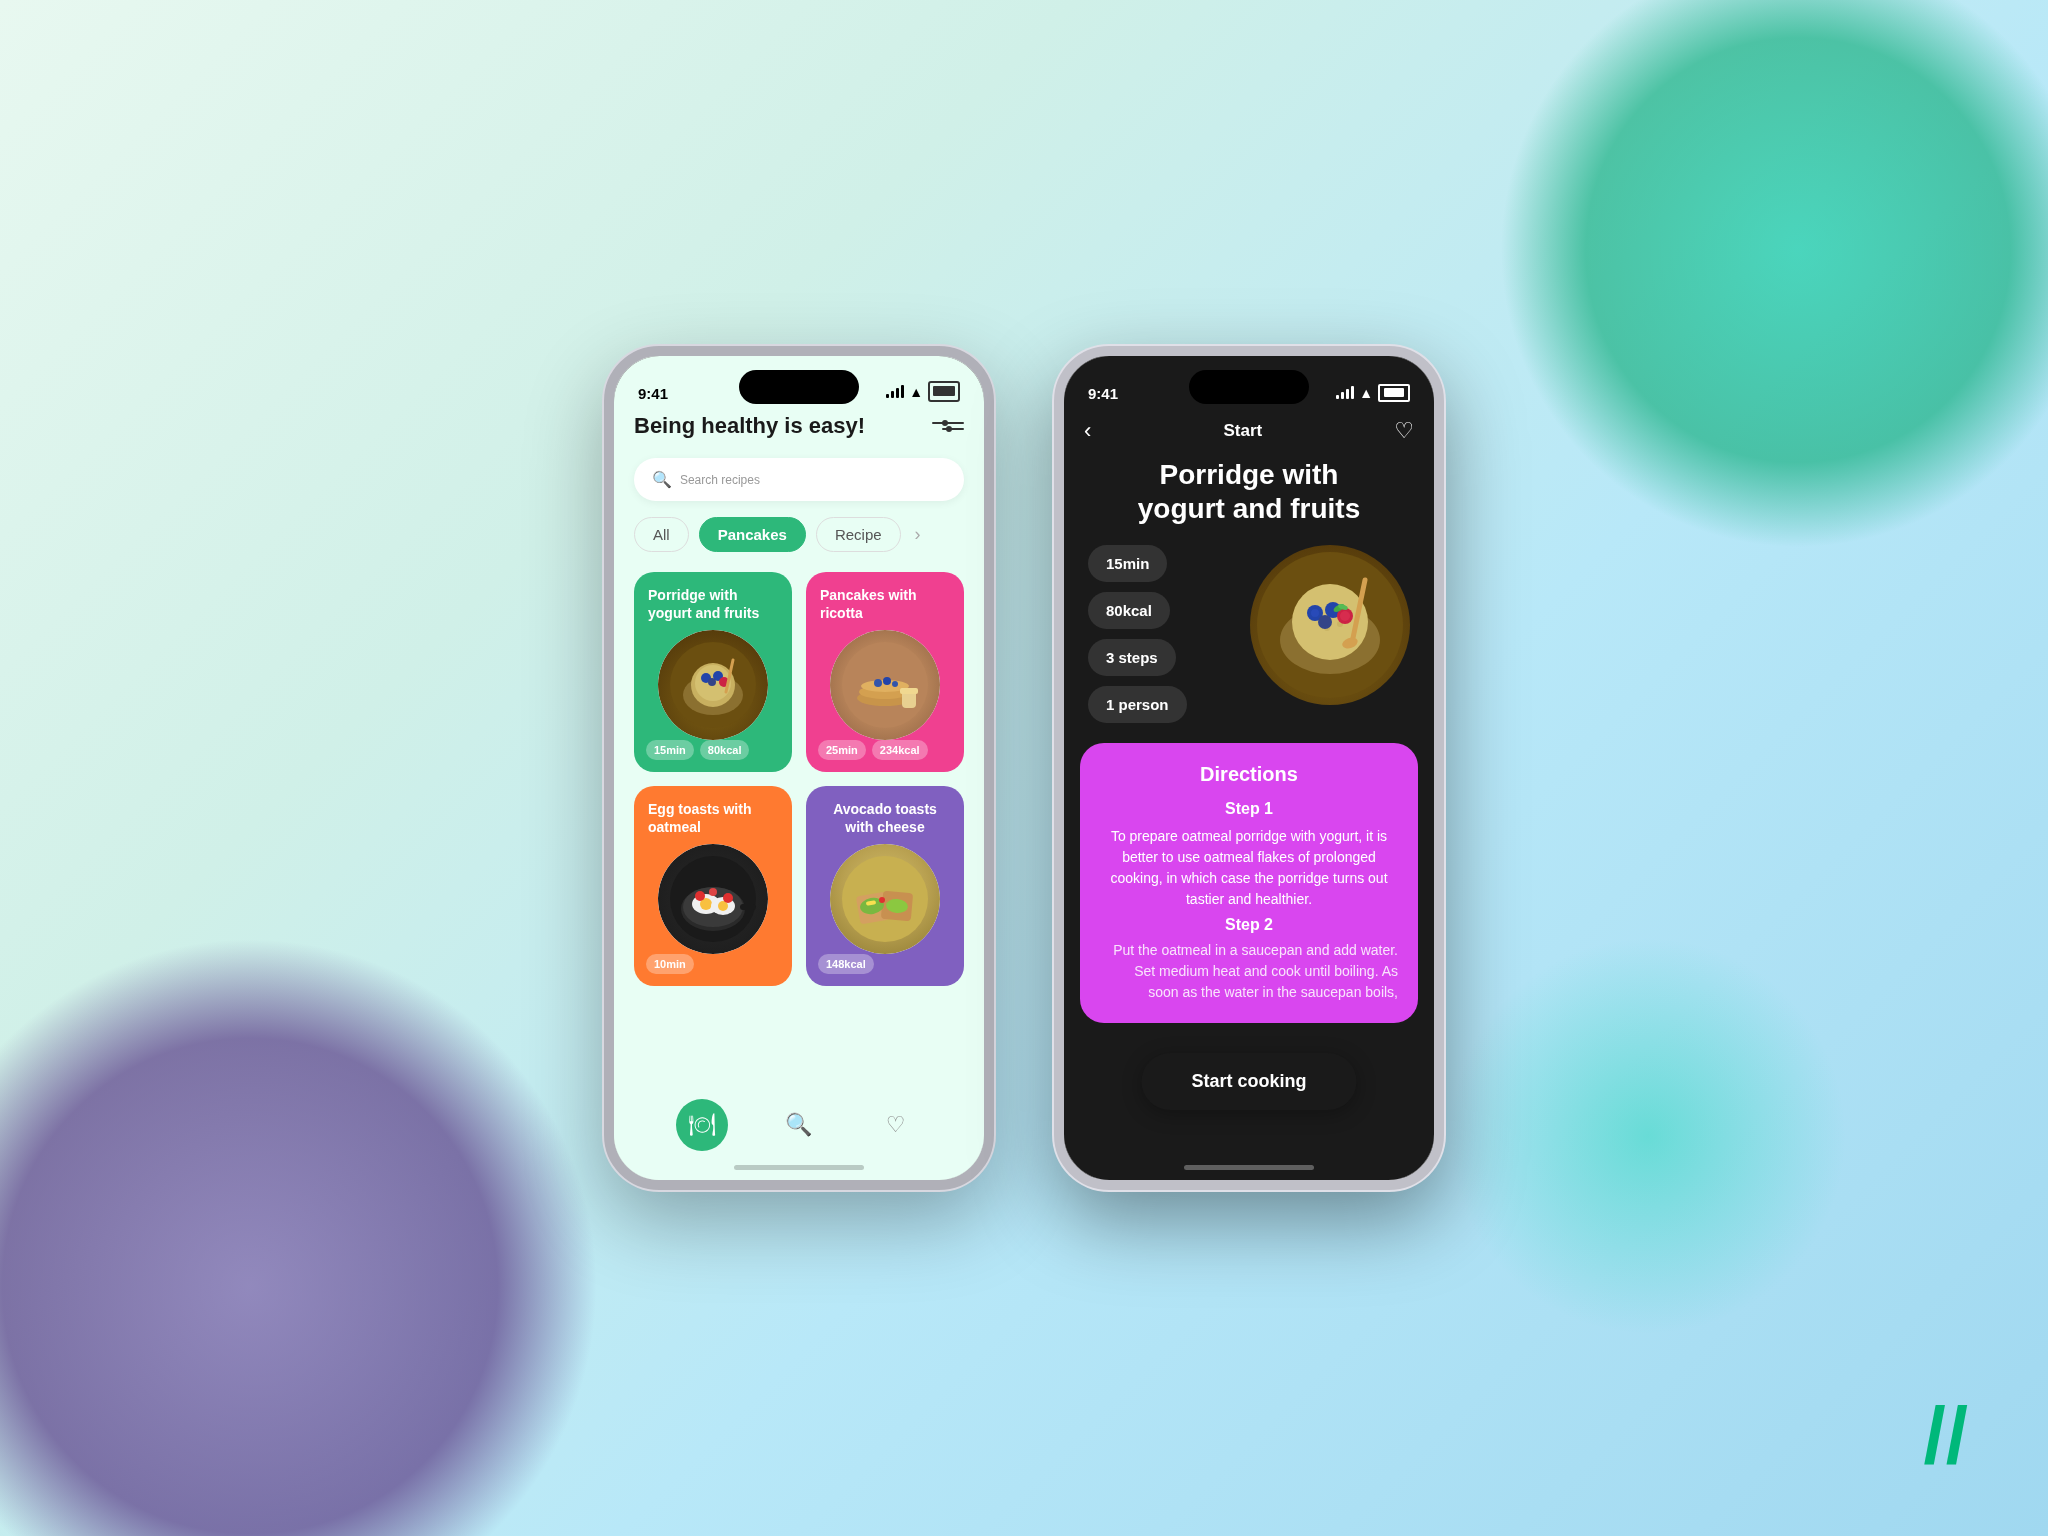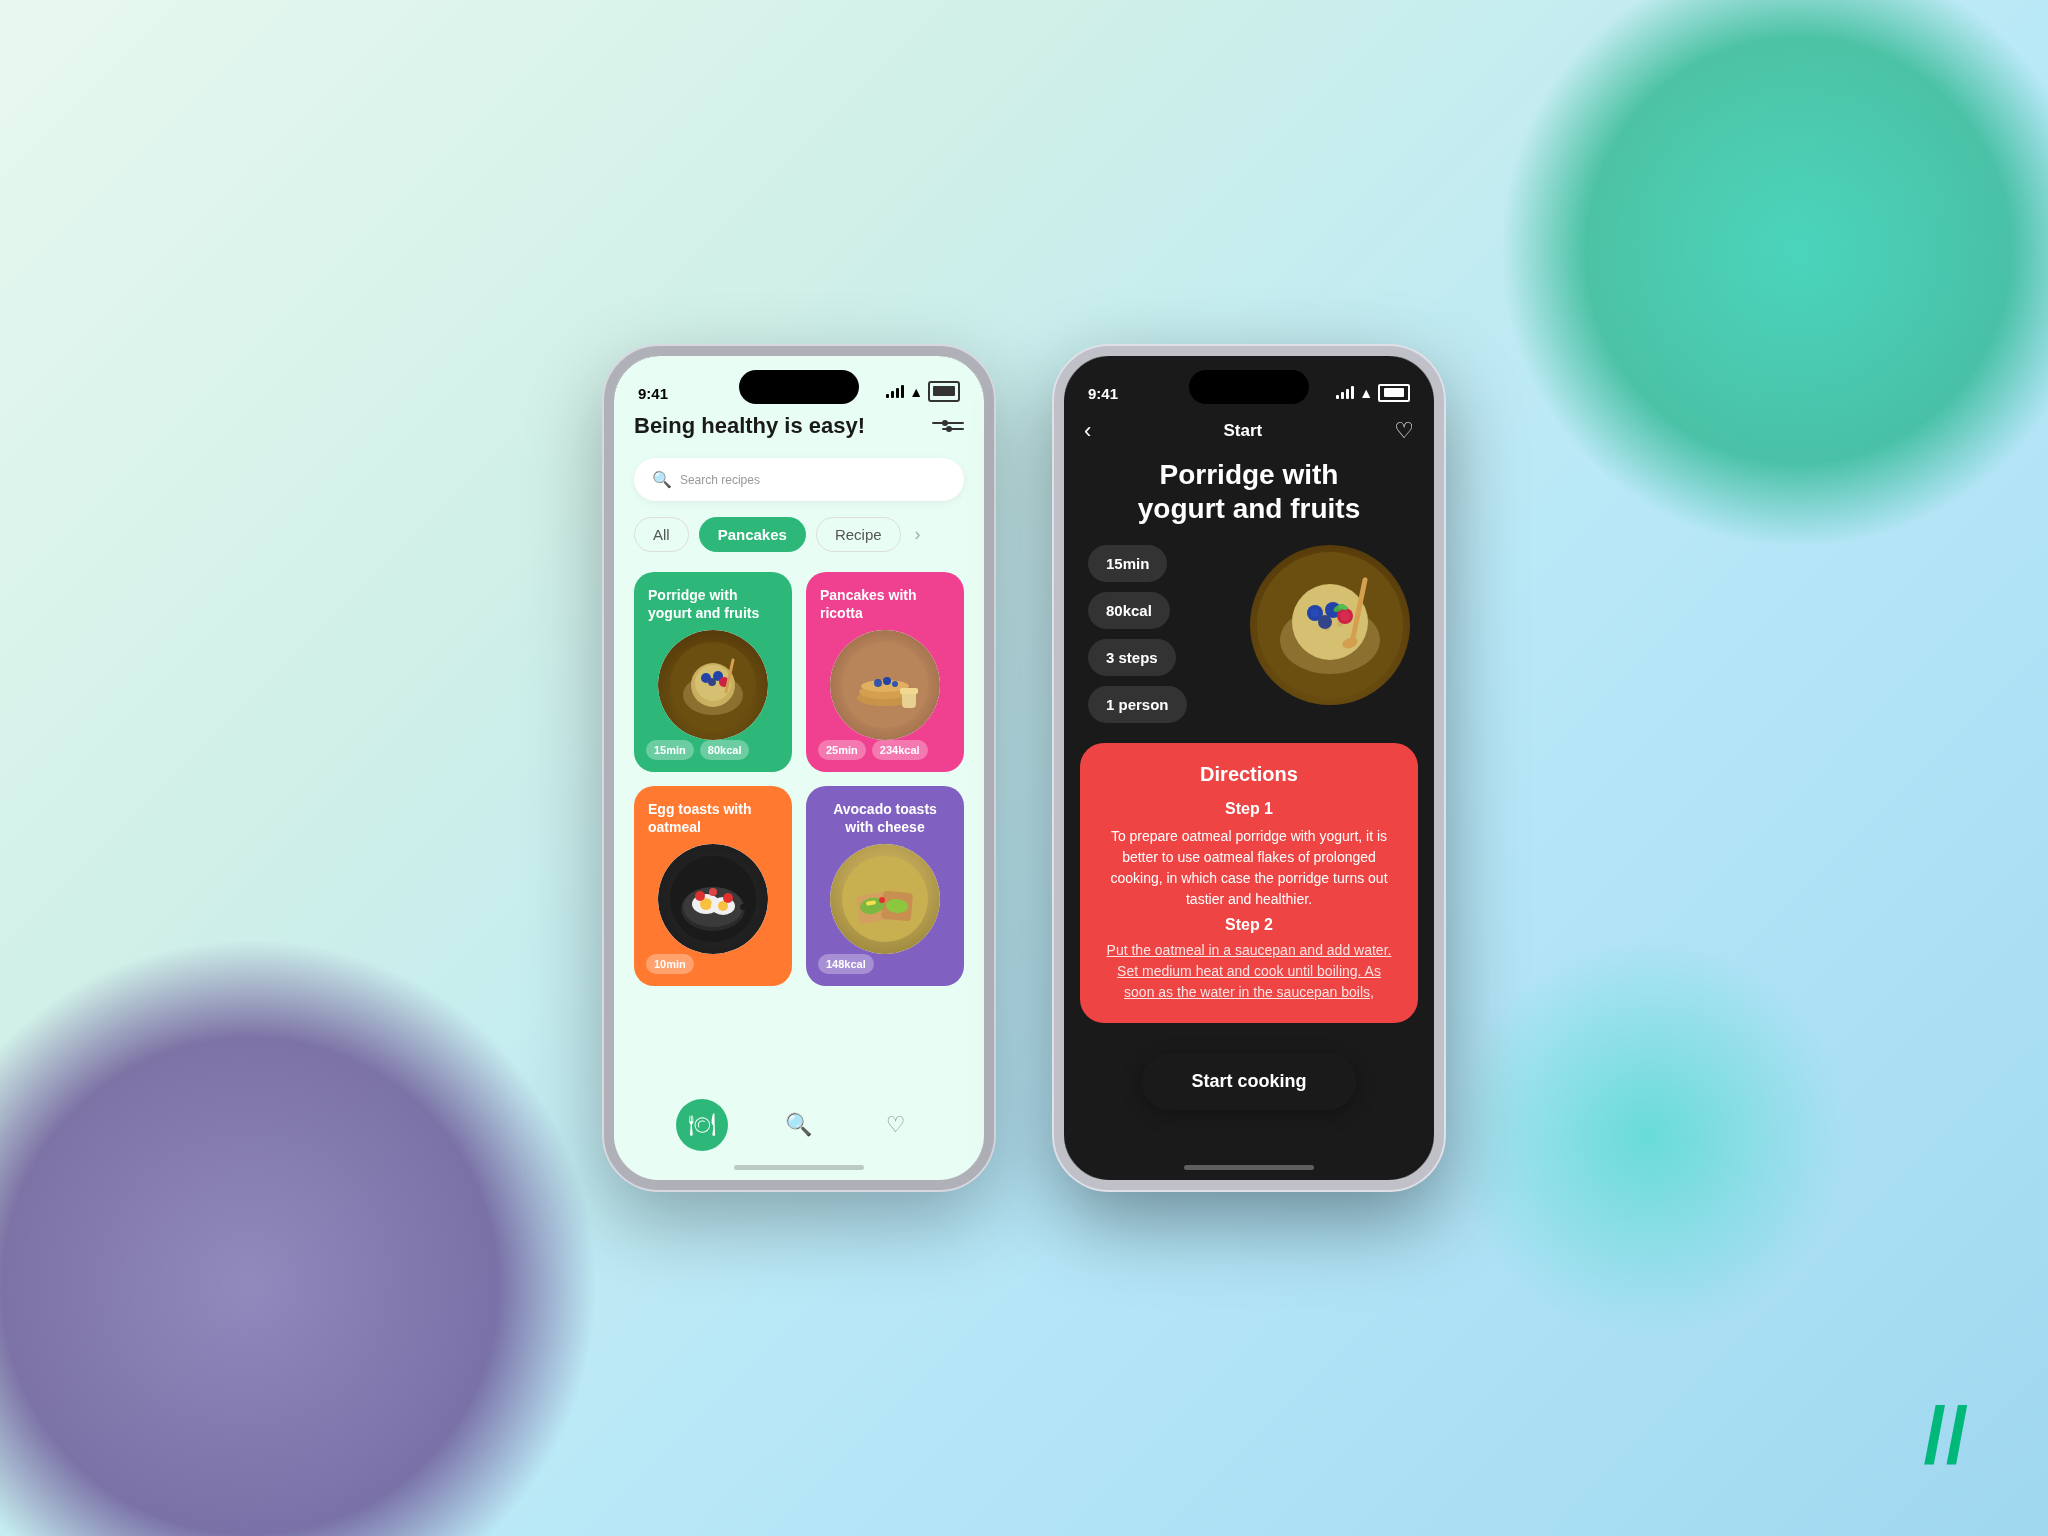--- a/index.html
+++ b/index.html
@@ -424,21 +424,21 @@
       height: 100%;
       background: radial-gradient(circle at 50% 60%, #8B6914 0%, #6B4F10 40%, #4a3008 100%);
       display: flex;
       align-items: center;
       justify-content: center;
       font-size: 70px;
     }
 
     .directions-card {
       margin: 20px 16px 0;
-      background: #ef4444;
+      background: #d946ef;
       border-radius: 24px;
       padding: 20px;
     }
     .directions-title {
       font-size: 20px;
       font-weight: 800;
       color: #fff;
       text-align: center;
       margin-bottom: 14px;
     }
@@ -459,23 +459,22 @@
     .step2-title {
       font-size: 16px;
       font-weight: 700;
       color: #fff;
       text-align: center;
       margin-bottom: 6px;
     }
     .step2-text {
       font-size: 14px;
       color: rgba(255,255,255,0.85);
-      text-align: center;
+      text-align: right;
       line-height: 1.5;
-      text-decoration: underline;
     }
 
     .start-cooking-btn {
       position: absolute;
       bottom: 70px;
       left: 50%;
       transform: translateX(-50%);
       background: #1a1a1a;
       color: #fff;
       border-radius: 30px;

